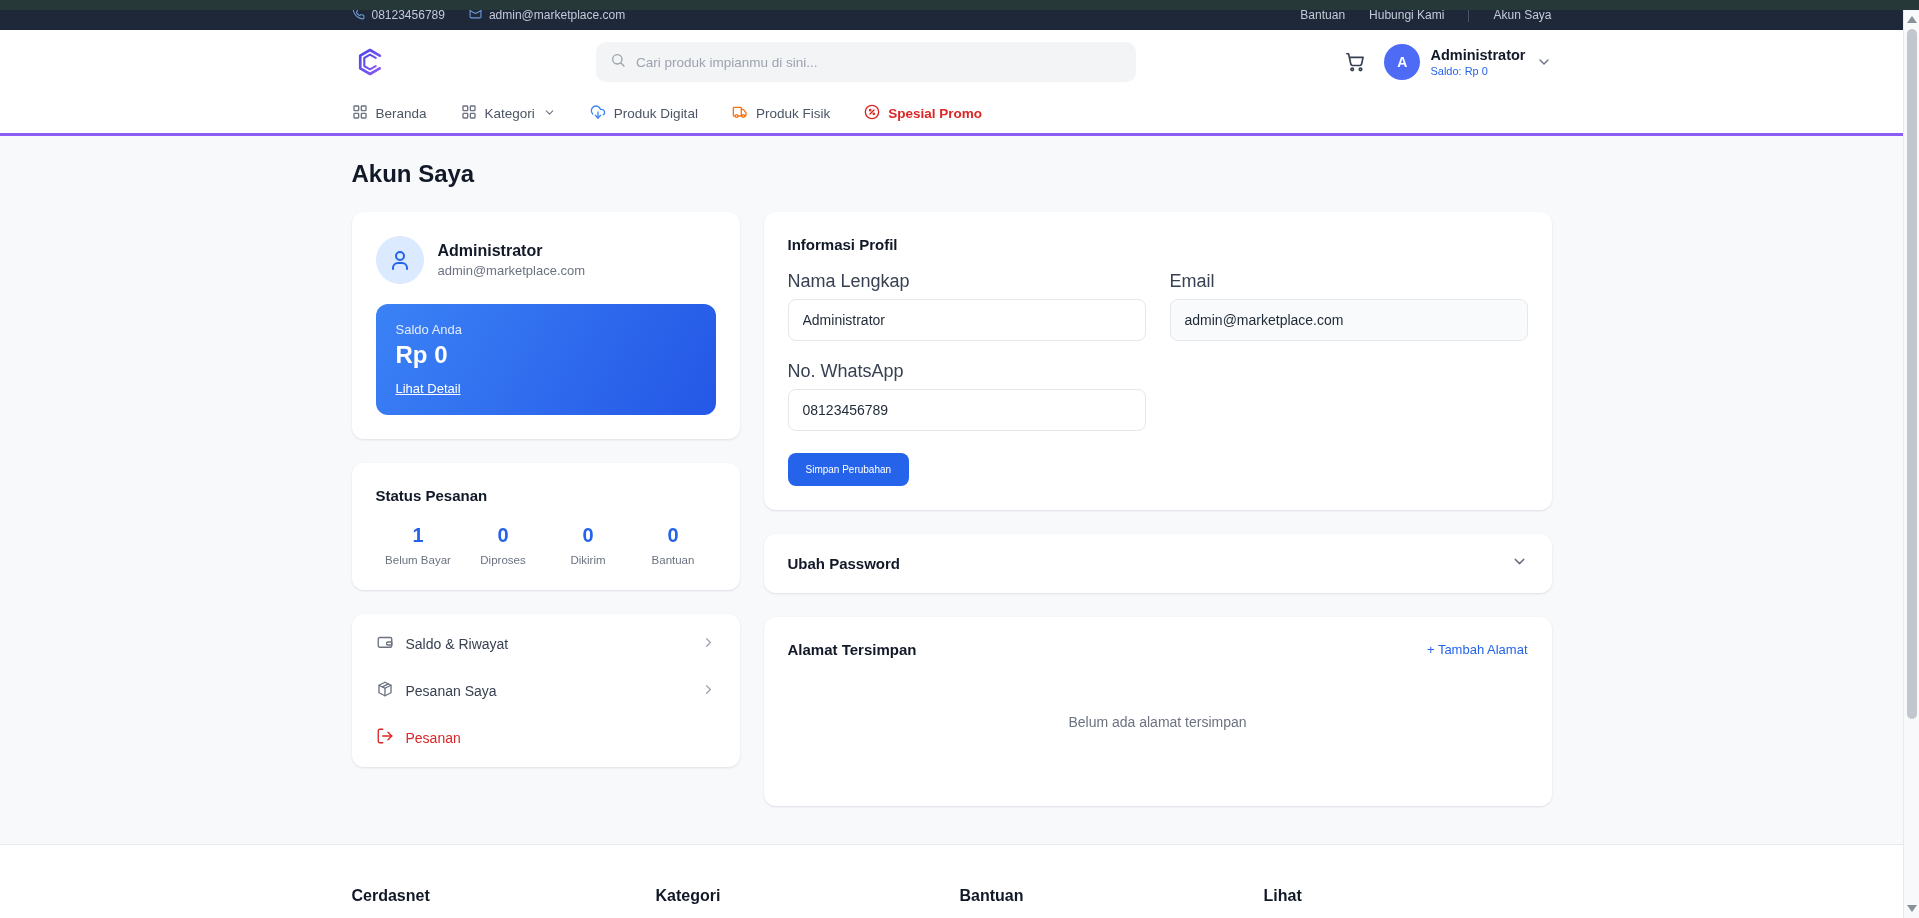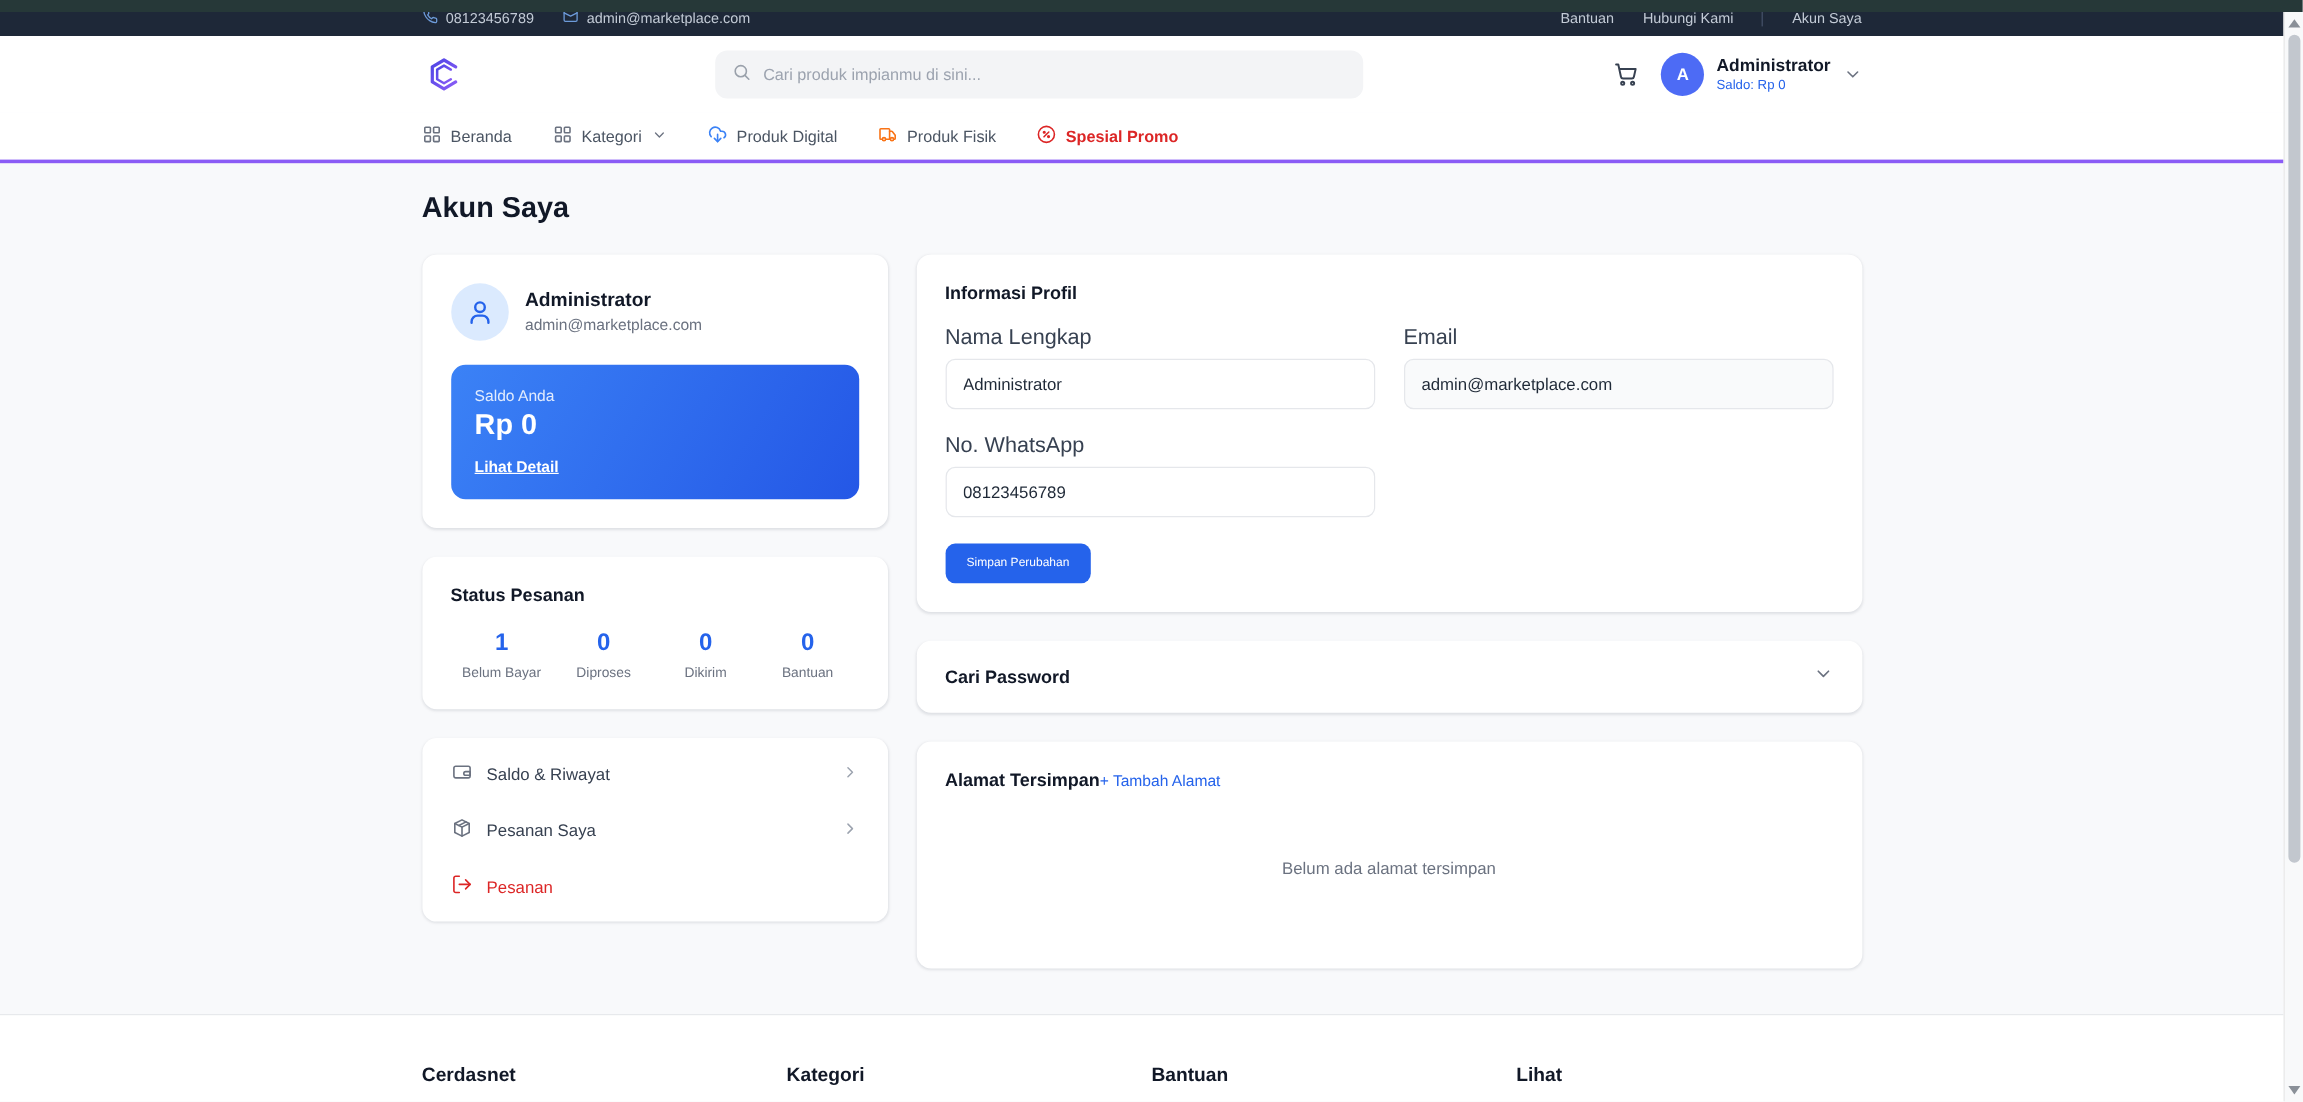--- a/index.html
+++ b/index.html
@@ -65,21 +65,21 @@
   
   .profile-card { padding:24px; }
   .profile-head { display:flex; align-items:center; gap:14px; }
   .avatar-lg { width:48px; height:48px; border-radius:50%; background:#dbeafe; display:flex; align-items:center; justify-content:center; flex-shrink:0; }
   .avatar-lg svg { stroke:#2563eb; }
   .profile-name { font-size:16px; font-weight:bold; color:#111827; }
   .profile-email { font-size:13px; color:#6b7280; margin-top:3px; }
   .saldo-box { margin-top:20px; border-radius:12px; padding:18px 20px; background:linear-gradient(120deg,#3b82f6,#2457e6); color:#fff; }
   .saldo-label { font-size:13px; color:rgba(255,255,255,.85); }
   .saldo-value { font-size:24px; font-weight:bold; margin-top:4px; }
-  .saldo-link { display:inline-block; font-size:13px; color:#fff; text-decoration:underline; margin-top:12px; cursor:pointer; font-weight:bold;text-align:center; }
+  .saldo-link { display:inline-block; font-size:13px; color:#fff; text-decoration:underline; margin-top:12px; cursor:pointer; font-weight:normal;text-align:center; }
 
   
   .status-card { padding:24px; }
   .card-title { font-size:15px; font-weight:bold; color:#111827; }
   .status-grid { display:grid; grid-template-columns:repeat(4,1fr); margin-top:20px; text-align:center; }
   .stat-value { font-size:20px; font-weight:bold; color:#2563eb; }
   .stat-label { font-size:11.5px; color:#6b7280; margin-top:7px; }
 
   
   .menu-card { padding:6px 8px; }
@@ -97,21 +97,21 @@
   .field input { width:100%; height:42px; border:1px solid #e5e7eb; border-radius:8px; padding:0 14px; font-size:14px; color:#1f2937; background:#fff; font-family:inherit; outline:none; }
   .field input.readonly { background:#f9fafb; }
   .btn-primary { margin-top:22px; background:#2563eb; color:#fff; border:none; border-radius:8px; padding:11px 18px; font-size:10px; font-weight:500; cursor:pointer; font-family:inherit; }
 
   
   .password-card { padding:19px 24px; display:flex; align-items:center; justify-content:space-between; cursor:pointer; }
   .password-card svg { stroke:#6b7280; }
 
   
   .address-card { padding:24px; }
-  .address-head { display:flex; align-items:center; justify-content:flex-start; }
+  .address-head { display:flex; align-items:center; justify-content:space-between; }
   .add-link { font-size:13px; color:#2563eb; font-weight:500; cursor:pointer; }
   .address-empty { text-align:center; color:#6b7280; font-size:14px; padding:56px 0 52px; }
 
   
   .footer { background:#fff; border-top:1px solid #e7e9ec; padding:42px 0 60px; }
   .footer-grid { display:grid; grid-template-columns:repeat(4,1fr); column-gap:16px; }
   .footer h3 { font-size:16px; font-weight:bold; color:#111827; margin-bottom:18px; }
   .footer-tagline { font-size:13.5px; color:#6b7280; line-height:1.5; padding-right:30px; }
   .footer ul { list-style:none; }
   .footer li { font-size:13.5px; color:#4b5563; margin-bottom:14px; cursor:pointer; }
@@ -360,21 +360,21 @@
               <div class="field">
                 <label>No. WhatsApp</label>
                 <input type="text" value="08123456789" style="">
               </div>
               <div></div>
             </div>
             <button class="btn-primary">Simpan Perubahan</button>
           </div>
 
           <div class="card password-card">
-            <div class="card-title">Cari Password</div>
+            <div class="card-title">Ubah Password</div>
             <span><svg width="17" height="17" viewBox="0 0 24 24" fill="none" stroke-width="2" stroke-linecap="round" stroke-linejoin="round">
                   <path d="m6 9 6 6 6-6"></path>
                 </svg></span>
           </div>
 
           <div class="card address-card">
             <div class="address-head">
               <div class="card-title">Alamat Tersimpan</div>
               <span class="add-link">+ Tambah Alamat</span>
             </div>

